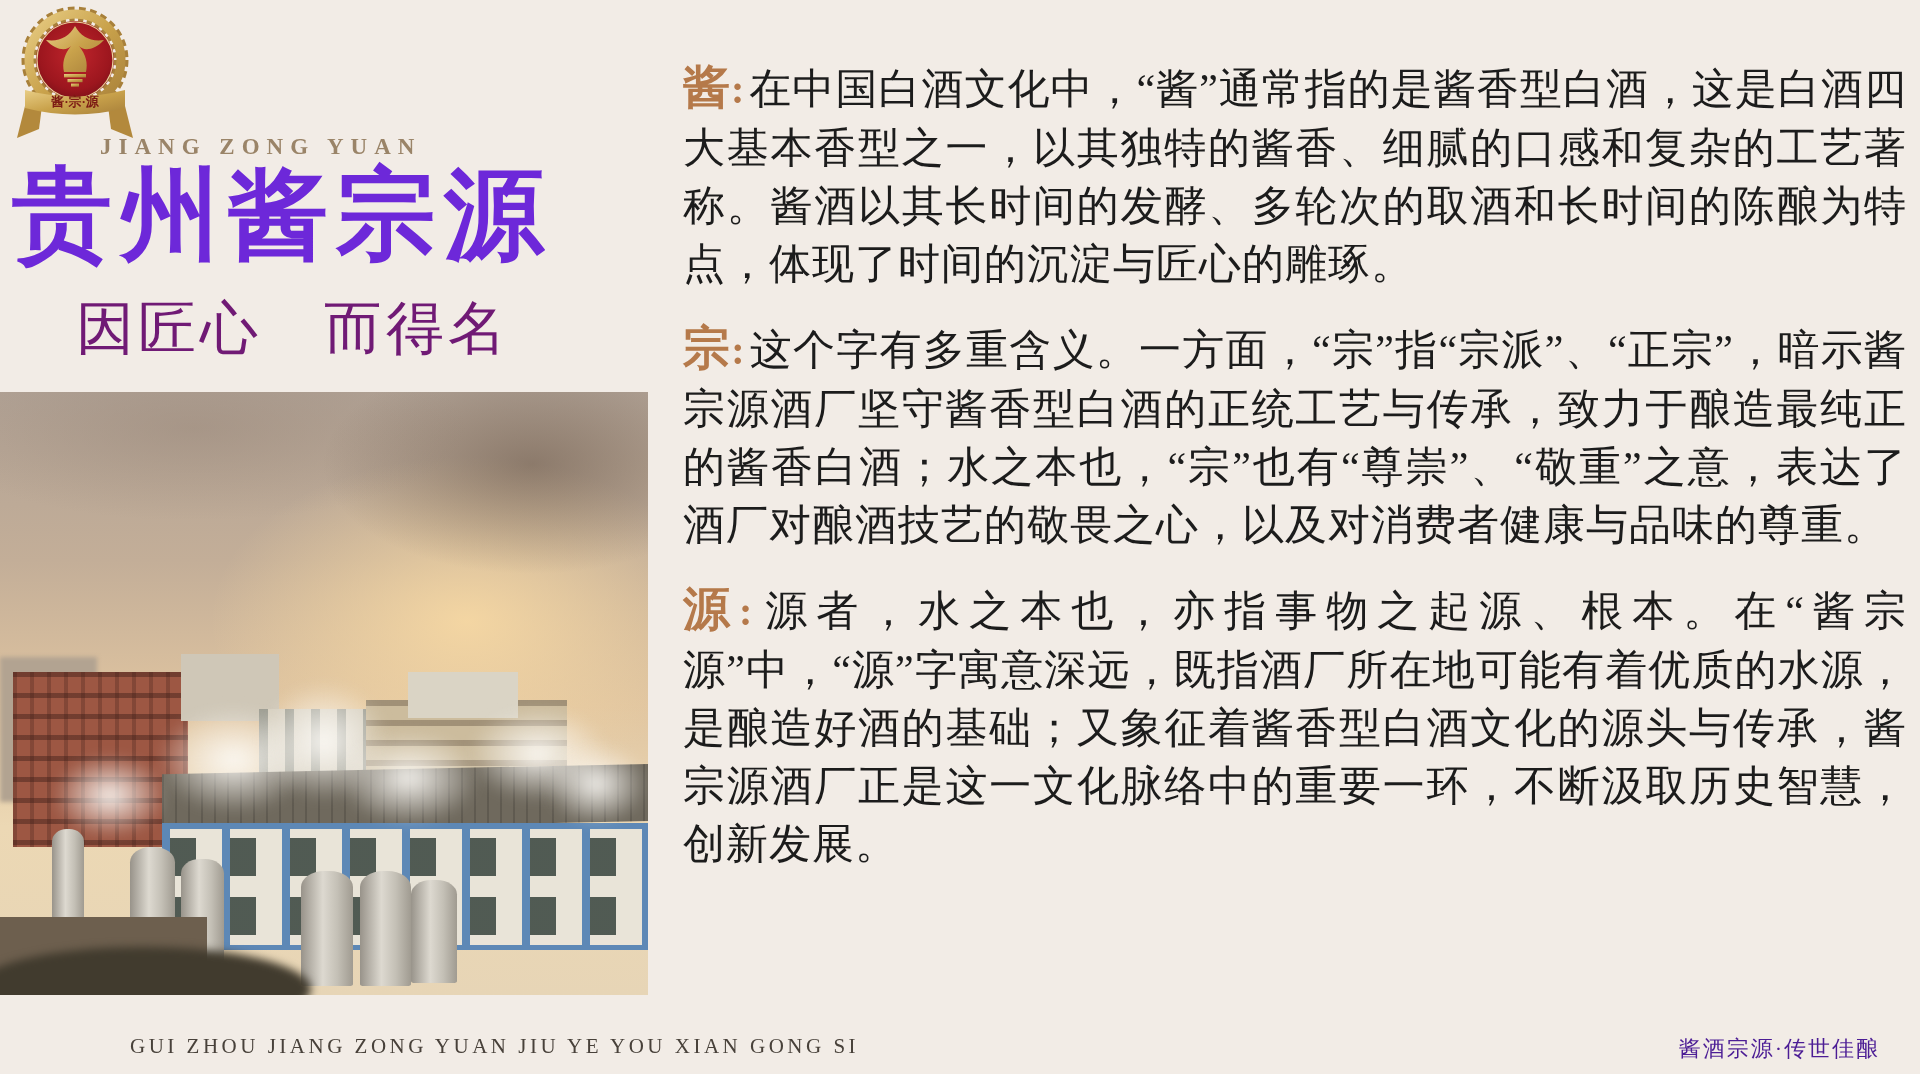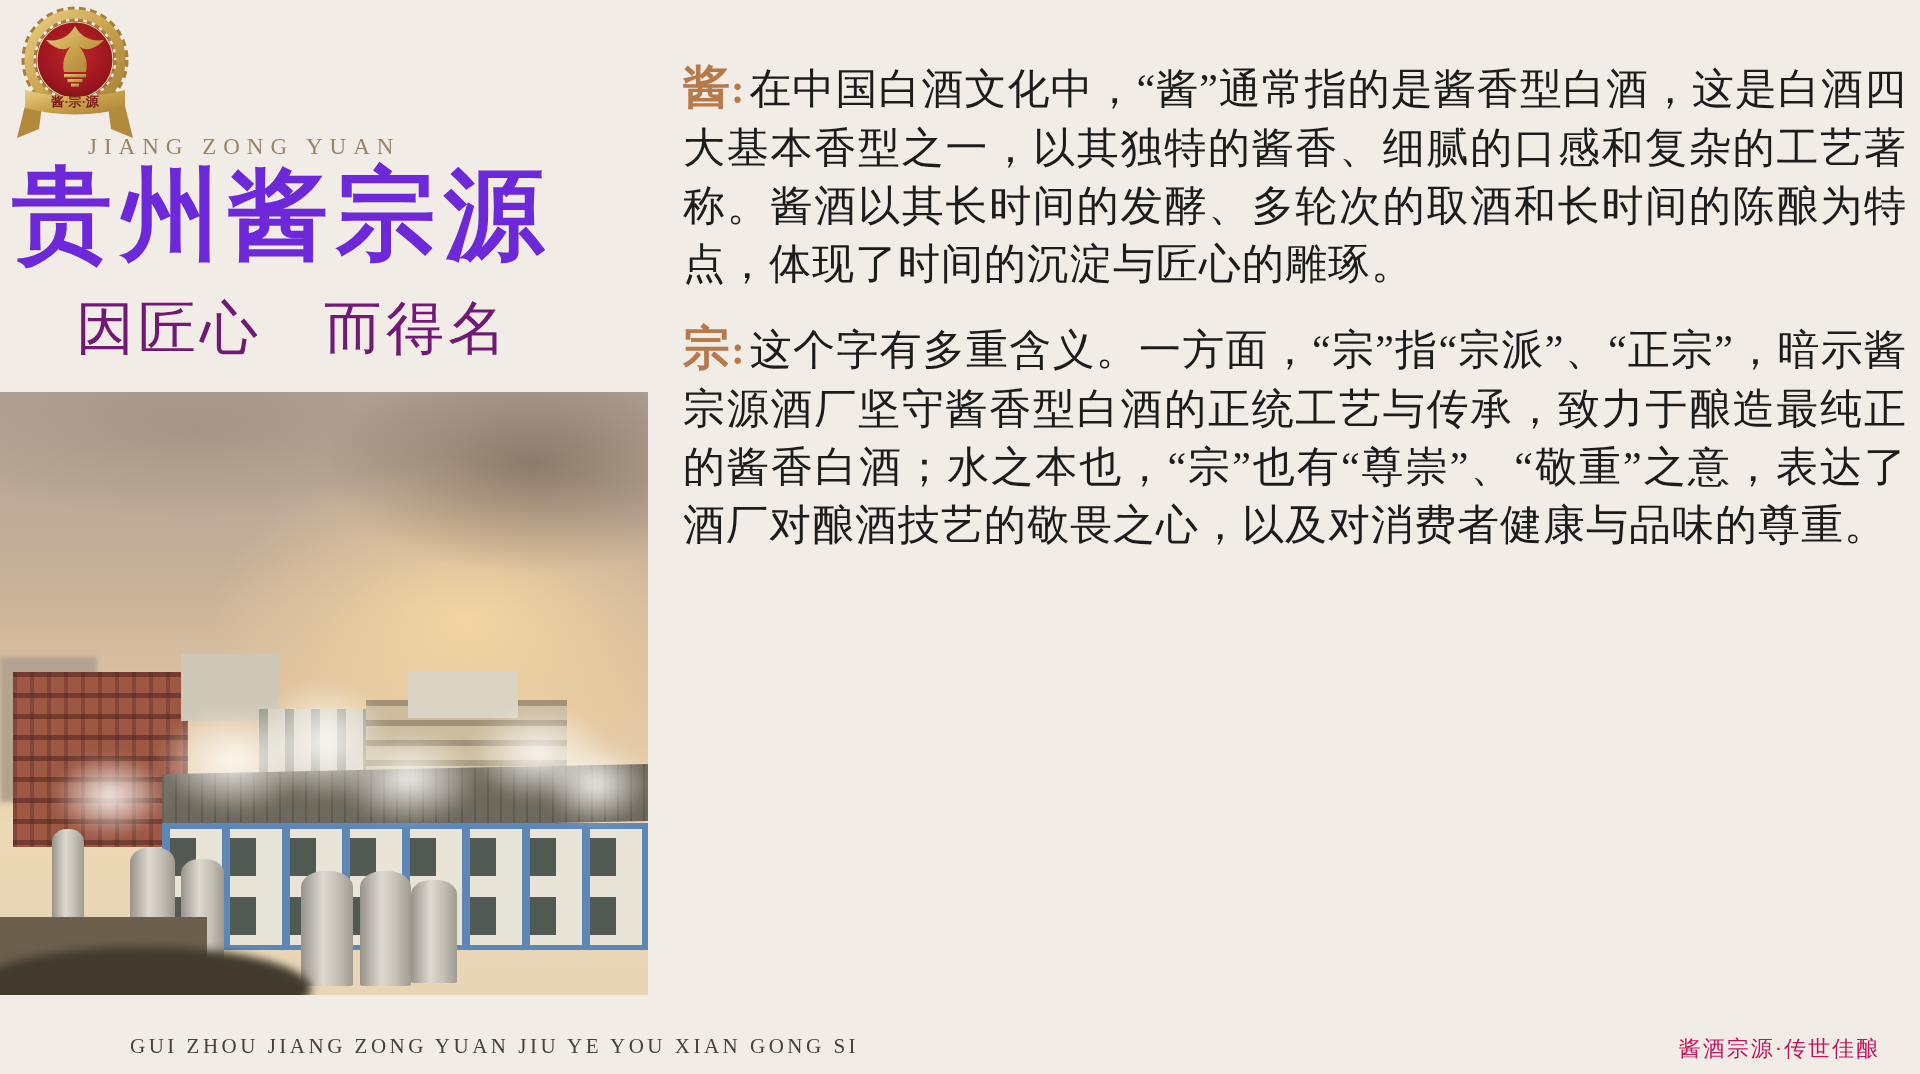--- a/index.html
+++ b/index.html
@@ -4,22 +4,22 @@
 <style>
   html,body{margin:0;padding:0;}
   body{
     width:1920px;height:1074px;position:relative;overflow:hidden;
     background:#f2ece6;
     font-family:"Liberation Serif","DejaVu Serif",serif;
   }
   
   .badge{position:absolute;left:14px;top:2px;width:122px;height:148px;}
   .brand-pinyin{
-    position:absolute;left:88px;top:134px;
-    font-size:23px;letter-spacing:7px;color:#9a8468;white-space:nowrap;
+    position:absolute;left:100px;top:134px;
+    font-size:23px;letter-spacing:7px;color:#9a8468;white-space:nowrap;font-weight:bold;
   }
   .brand-title{
     position:absolute;left:12px;top:164px;
     font-family:"Liberation Sans","DejaVu Sans",sans-serif;
     font-weight:bold;font-size:100px;line-height:1.0;letter-spacing:8px;
     color:#6d28d9;white-space:nowrap;
   }
   .brand-subtitle{
     position:absolute;left:76px;top:290px;
     font-size:58px;letter-spacing:4px;color:#701a75;white-space:nowrap;
@@ -69,21 +69,21 @@
   }
   .lead{font-weight:bold;color:#b5794a;font-size:47px;}
   .lead-colon{font-weight:bold;color:#b5794a;font-size:40px;margin-right:4px;}
   
   .footer-left{
     position:absolute;left:130px;top:1034px;width:480px;text-align:right;
     font-size:21px;letter-spacing:3.5px;color:#48413a;white-space:nowrap;
   }
   .footer-right{
     position:absolute;right:40px;top:1034px;
-    font-size:22px;letter-spacing:2px;color:#be185d;white-space:nowrap;
+    font-size:22px;letter-spacing:2px;color:#4c1d95;white-space:nowrap;
   }
 </style>
 </head>
 <body>
 
 <svg class="badge" viewBox="0 0 120 148">
   <defs>
     <linearGradient id="gold" x1="0" y1="0" x2="1" y2="1">
       <stop offset="0" stop-color="#e8cd85"></stop>
       <stop offset="0.5" stop-color="#c9a24b"></stop>
@@ -148,16 +148,17 @@
   <div class="steam" style="left:40%;top:48%;width:20%;height:20%;"></div>
   <div class="steam" style="left:52%;top:56%;width:22%;height:16%;"></div>
   <div class="steam" style="left:72%;top:52%;width:22%;height:16%;"></div>
   <div class="steam" style="left:8%;top:60%;width:18%;height:14%;"></div>
   <div class="steam" style="left:84%;top:58%;width:16%;height:14%;"></div>
 </div>
 
 <div class="content">
   <p><span class="lead">酱</span><span class="lead-colon">:</span><span>在中国白酒文化中，“酱”通常指的是酱香型白酒，这是白酒四大基本香型之一，以其独特的酱香、细腻的口感和复杂的工艺著称。酱酒以其长时间的发酵、多轮次的取酒和长时间的陈酿为特点，体现了时间的沉淀与匠心的雕琢。</span></p>
   <p><span class="lead">宗</span><span class="lead-colon">:</span><span>这个字有多重含义。一方面，“宗”指“宗派”、“正宗”，暗示酱宗源酒厂坚守酱香型白酒的正统工艺与传承，致力于酿造最纯正的酱香白酒；水之本也，“宗”也有“尊崇”、“敬重”之意，表达了酒厂对酿酒技艺的敬畏之心，以及对消费者健康与品味的尊重。</span></p>
+  <p><span class="lead">源</span><span class="lead-colon">:</span><span>源者，水之本也，亦指事物之起源、根本。在“酱宗源”中，“源”字寓意深远，既指酒厂所在地可能有着优质的水源，是酿造好酒的基础；又象征着酱香型白酒文化的源头与传承，酱宗源酒厂正是这一文化脉络中的重要一环，不断汲取历史智慧，创新发展。</span></p>
 </div>
 
 <div class="footer-left">GUI ZHOU JIANG ZONG YUAN JIU YE YOU XIAN GONG SI</div>
 <div class="footer-right">酱酒宗源·传世佳酿</div>
 
 </body></html>

